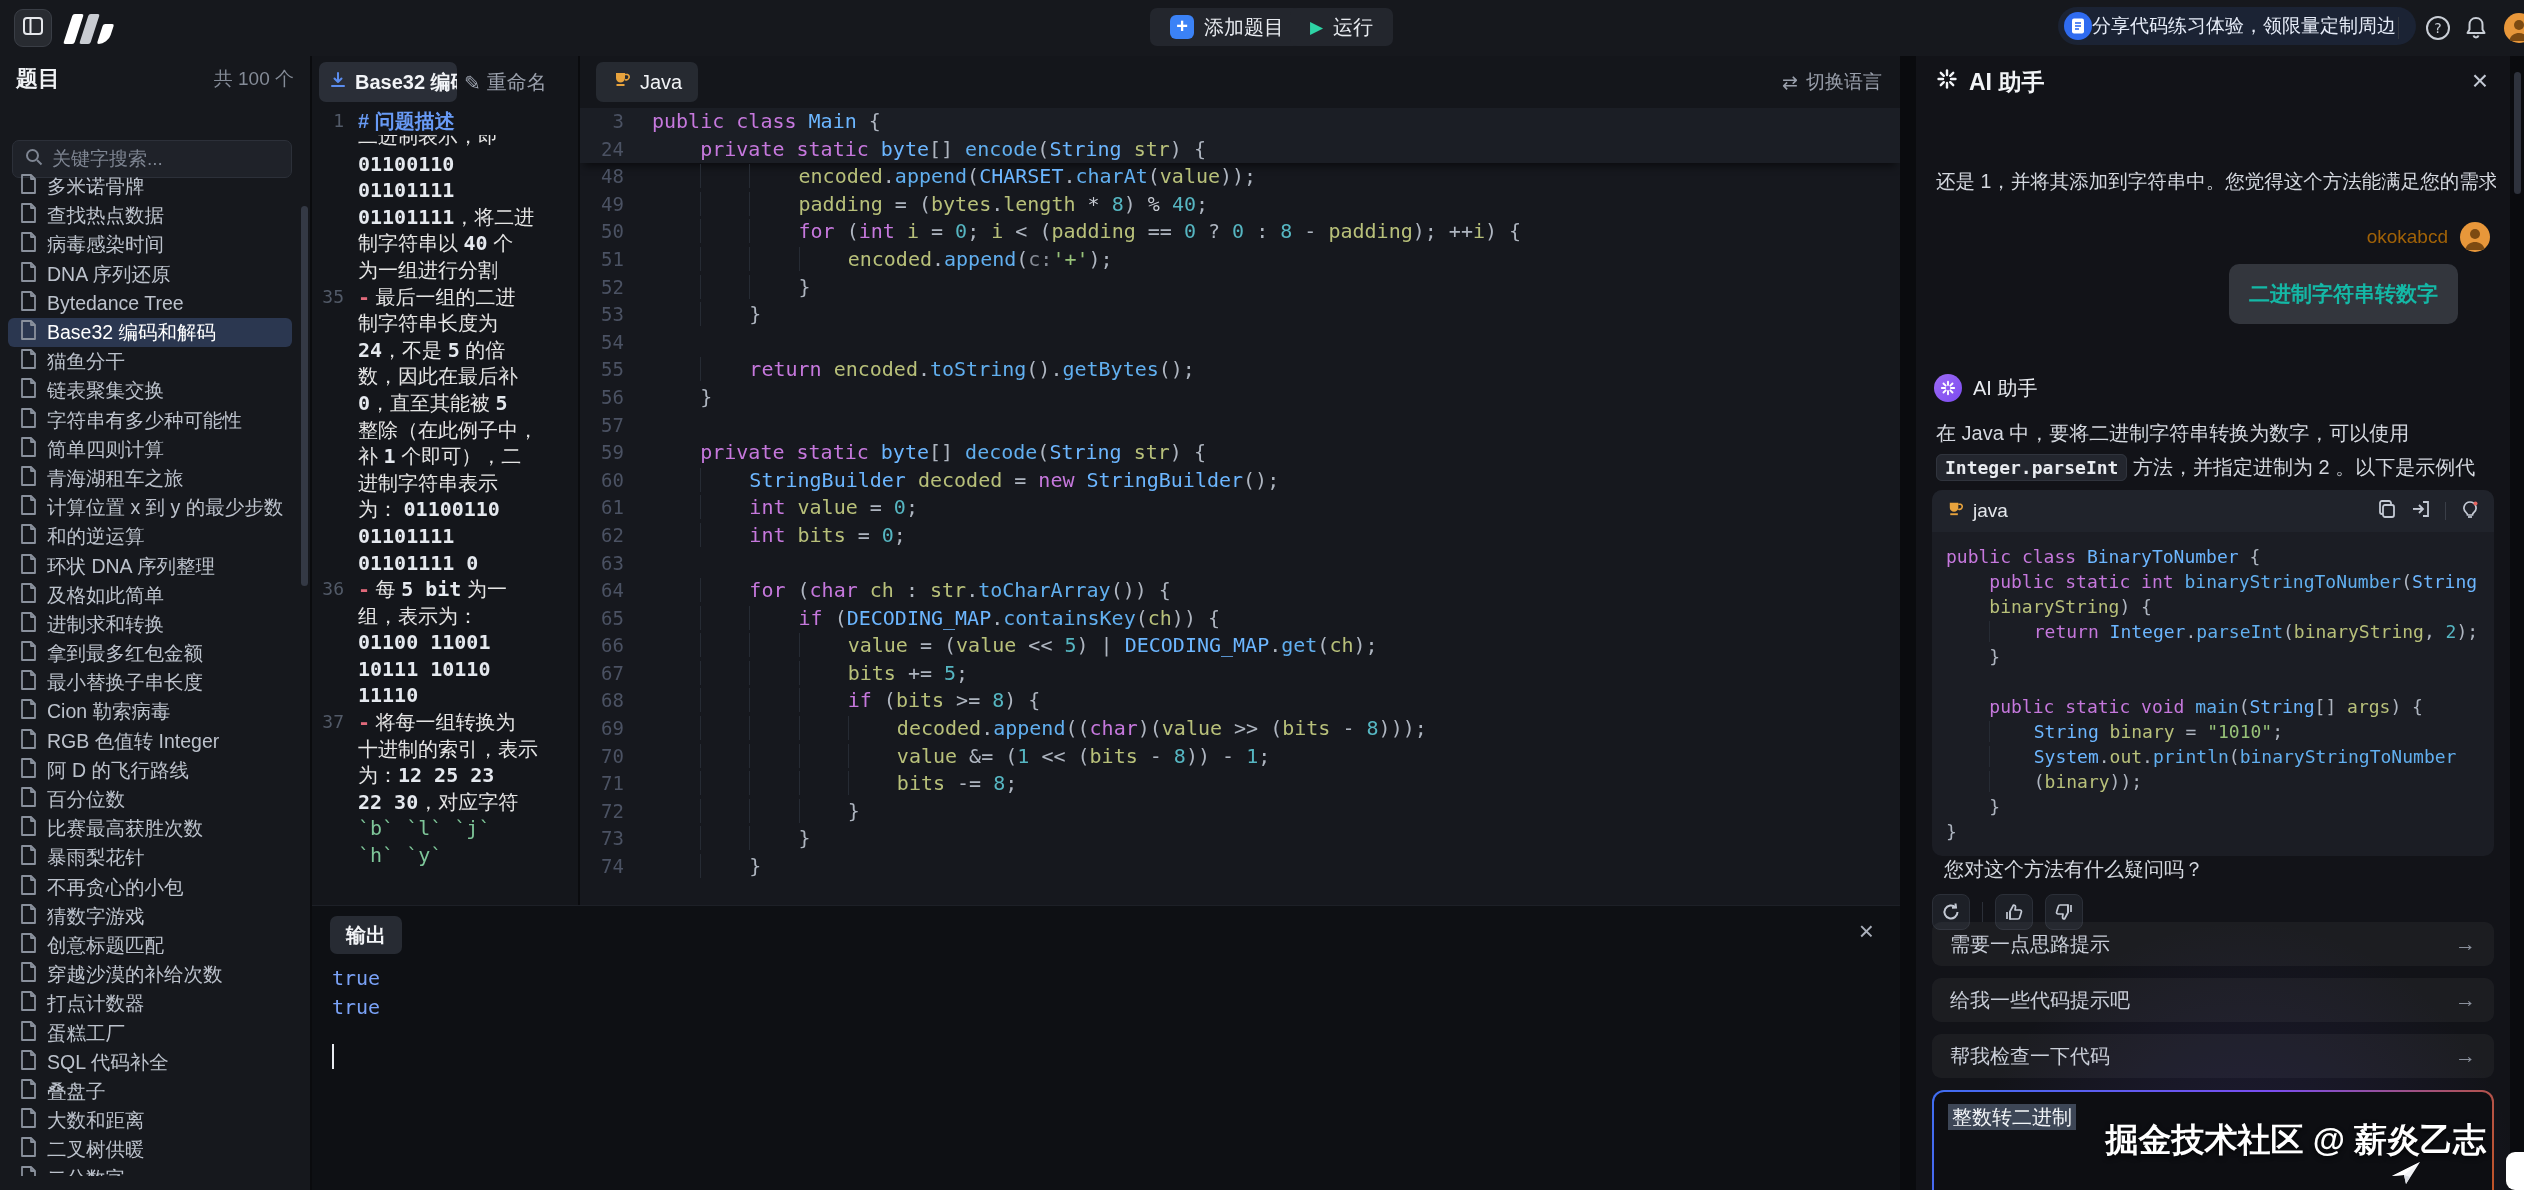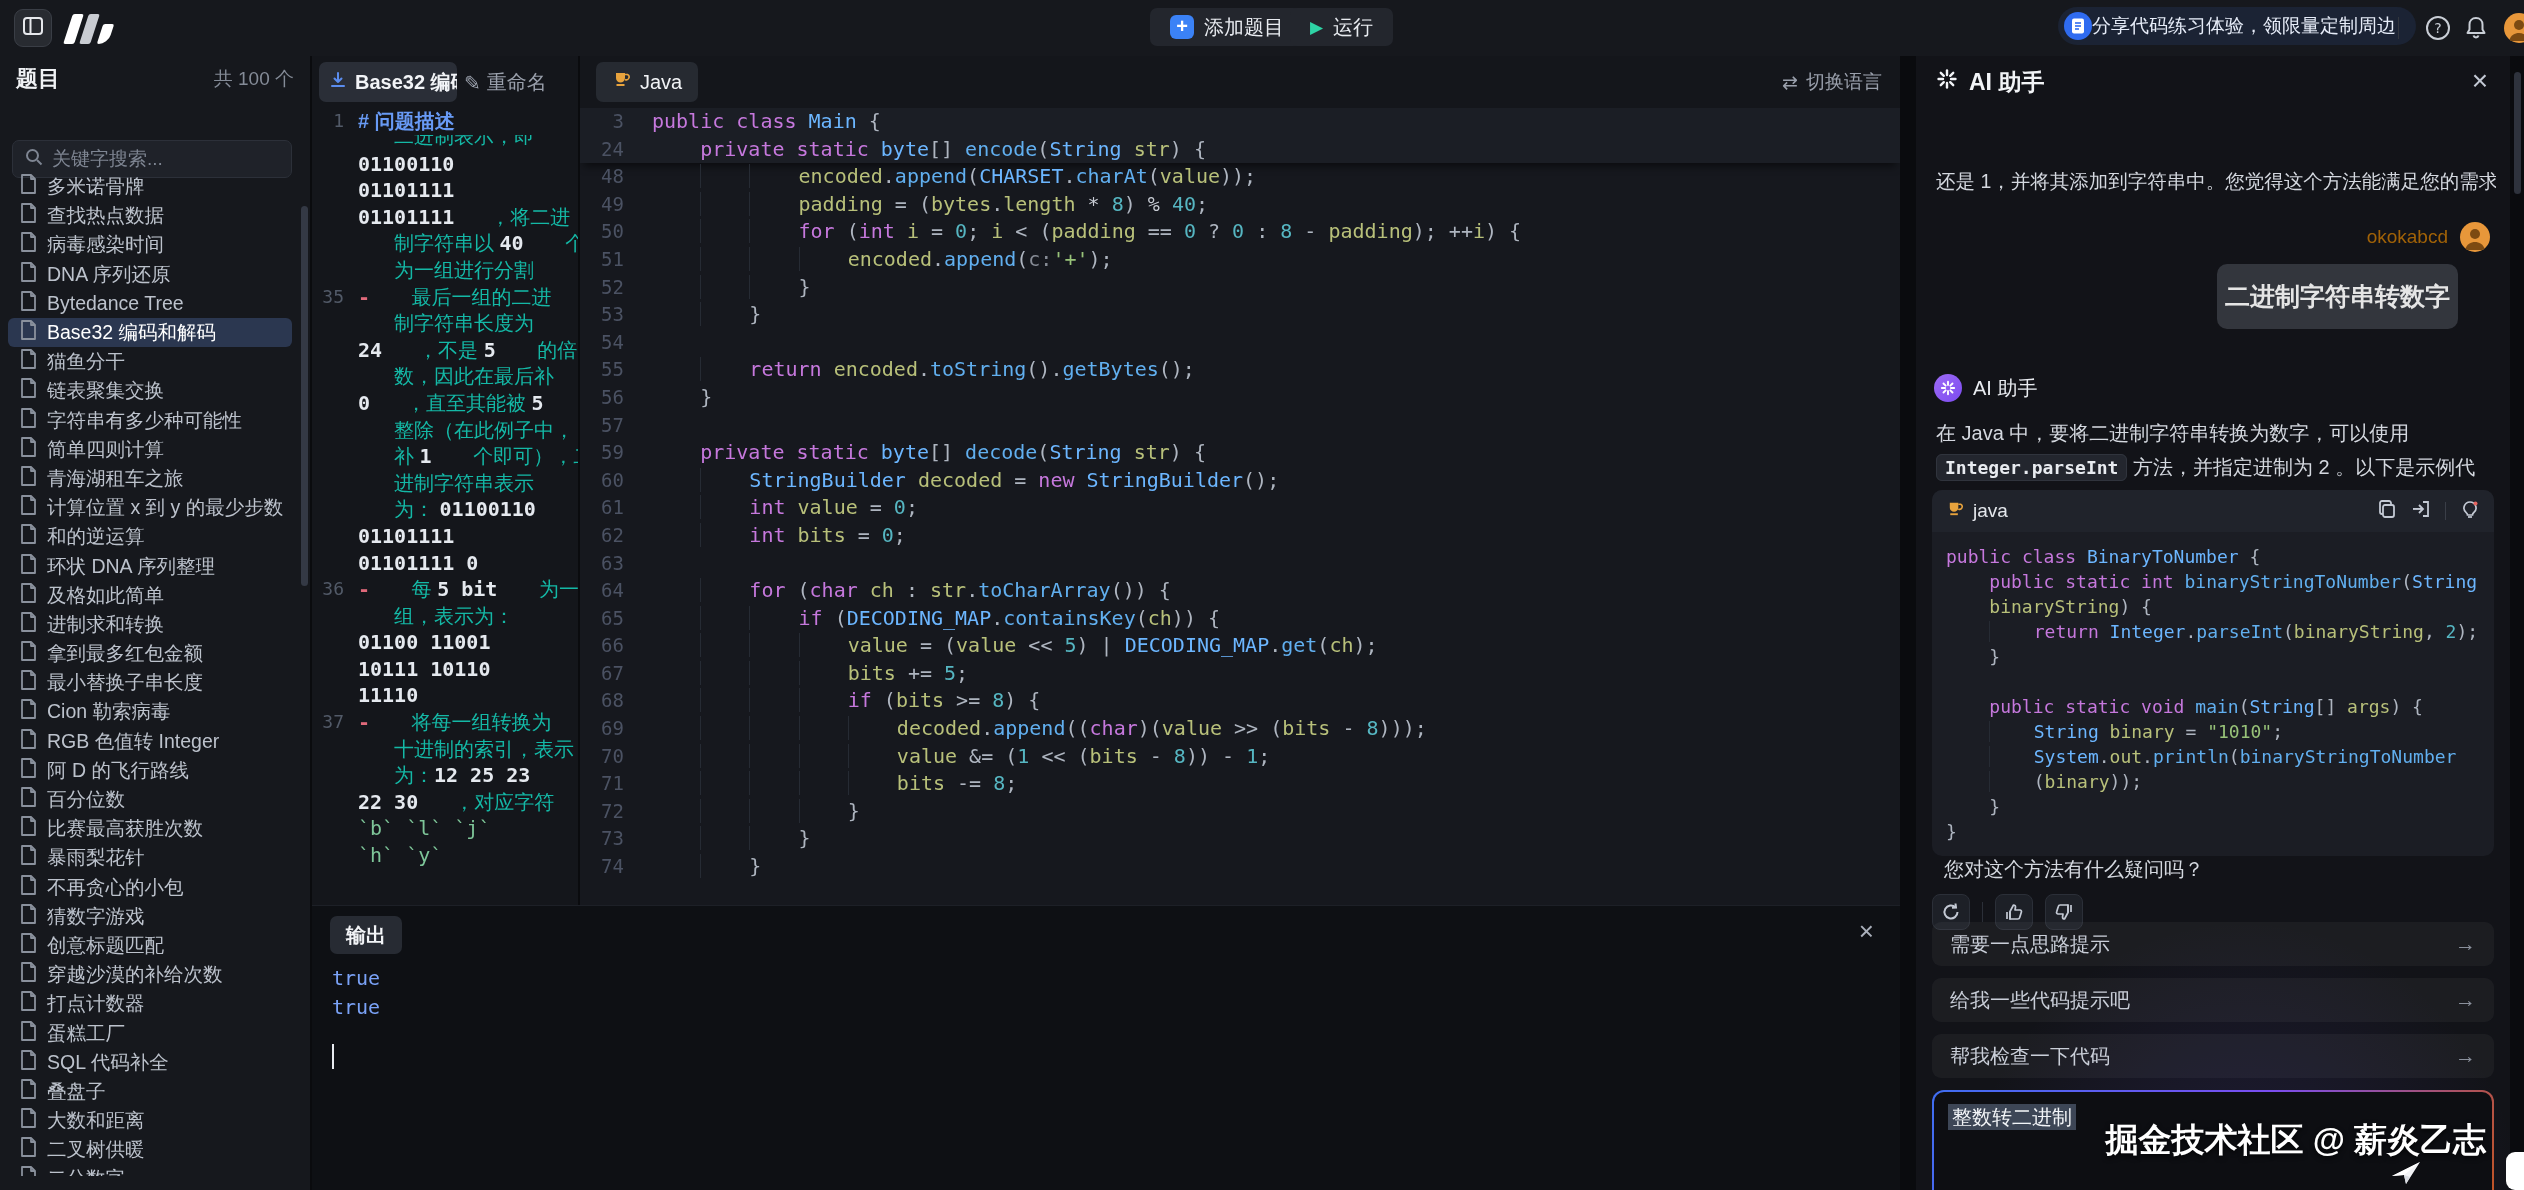--- a/index.html
+++ b/index.html
@@ -41,21 +41,21 @@
   #pr-head { position:absolute; left:0; top:0; width:266px; height:52px; }
   #pr-tab { position:absolute; left:7px; top:6px; width:138px; height:40px; background:#2a2e37; border-radius:7px; display:flex; align-items:center; gap:8px; padding:0 10px; overflow:hidden; white-space:nowrap; font-size:20px; font-weight:bold; color:#f2f4f7; cursor:pointer; }
   #pr-rename { position:absolute; left:152px; top:13px; display:flex; align-items:center; gap:6px; color:#9aa0ac; font-size:20px; cursor:pointer; }
   #pr-body { position:absolute; left:0; top:52px; width:266px; height:797px; overflow:hidden; }
   .p-row { display:flex; height:26.6px; line-height:26.6px; font-size:20px; }
   .p-gut { flex:0 0 46px; text-align:right; padding-right:14px; color:#525a68; font-family:"DejaVu Sans Mono",monospace; font-size:18px; }
   .p-txt { white-space:pre; }
   .p-row.clip { height:16px; overflow:hidden; }
   .p-row.clip .p-txt { margin-top:-12px; }
   .p-head { color:#689af5; font-weight:bold; }
-  .p-zh { color:#14b8a6;margin-left:36px; }
+  .p-zh { color:#e5e5e5; }
   .p-bin,.p-num { font-family:"DejaVu Sans Mono",monospace; color:#e5e9ef; font-weight:bold; }
   .p-dash { font-family:"DejaVu Sans Mono",monospace; color:#e0697a; font-weight:bold; }
   .p-chip { font-family:"DejaVu Sans Mono",monospace; color:#7ec699; }
 
   
   #editor { position:absolute; left:580px; top:56px; width:1320px; height:849px; background:#16181e; }
   #ed-head { position:absolute; left:0; top:0; width:1320px; height:52px; background:#14161b; }
   #ed-tab { position:absolute; left:16px; top:6px; height:40px; background:#262a31; border-radius:7px; display:flex; align-items:center; gap:9px; padding:0 16px; color:#f2f4f7; font-size:20px; cursor:pointer; }
   #ed-lang { position:absolute; right:18px; top:13px; display:flex; align-items:center; gap:8px; color:#9aa0ac; font-size:19px; cursor:pointer; }
   #ed-body { position:absolute; left:0; top:52px; width:1320px; height:797px; overflow:hidden; }
@@ -83,21 +83,21 @@
   #ai-head { position:absolute; left:0; top:0; width:594px; height:52px; background:#121318; z-index:3; display:flex; align-items:center; }
   #ai-title { margin-left:20px; display:flex; align-items:center; gap:11px; font-size:23px; font-weight:bold; color:#f2f4f7; }
   .ai-hico { position:absolute; top:13px; width:26px; height:26px; color:#c3c9d4; cursor:pointer; }
   #ai-close { position:absolute; right:22px; top:9px; color:#c3c9d4; font-size:28px; cursor:pointer; z-index:4; }
   .clipline { position:absolute; left:20px; top:36px; width:554px; height:17px; overflow:hidden; z-index:2; }
   .clipline div { margin-top:-13px; font-size:20px; color:#d4d8df; white-space:nowrap; }
   #ai-prevtail { position:absolute; left:20px; top:112px; width:560px; font-size:19.5px; color:#d4d8df; white-space:nowrap; overflow:hidden; }
   #ai-user-row { position:absolute; right:20px; top:166px; display:flex; align-items:center; gap:12px; }
   #ai-user-name { font-size:19px; color:#a16207; }
   #ai-user-avatar { width:30px; height:30px; border-radius:50%; background:#e8973a; overflow:hidden; }
-  #ai-user-bubble { position:absolute; right:52px; top:208px; background:#33363d; border-radius:10px; padding:16px 8px; font-size:25px; font-weight:bold; color:#e5e5e5; }
+  #ai-user-bubble { position:absolute; right:52px; top:208px; background:#33363d; border-radius:10px; padding:16px 20px; font-size:21px; font-weight:bold; color:#14b8a6; }
   #ai-bot-row { position:absolute; left:18px; top:318px; display:flex; align-items:center; gap:11px; }
   #ai-bot-avatar { width:28px; height:28px; border-radius:50%; background:linear-gradient(135deg,#9d6bf5,#7c4bf0); display:flex; align-items:center; justify-content:center; }
   #ai-bot-name { font-size:20px; color:#e8ebf0; }
   #ai-para { position:absolute; left:20px; top:360px; width:556px; font-size:20px; line-height:34px; color:#d4d8df; }
   .inline-code { font-family:"DejaVu Sans Mono",monospace; background:#23262e; border:1px solid #30343d; border-radius:6px; padding:2px 8px; font-size:18px; color:#e8ebf0; font-weight:bold; }
   #ai-codecard { position:absolute; left:16px; top:434px; width:562px; background:#1b1d24; border-radius:10px; overflow:hidden; }
   #ai-cc-head { height:42px; background:#20232b; display:flex; align-items:center; padding:0 14px; gap:9px; color:#e4e7ec; font-size:19px; }
   #ai-cc-icons { margin-left:auto; display:flex; align-items:center; gap:14px; color:#c3c9d4; }
   #ai-cc-icons .vdiv { width:1px; height:18px; background:#3a3e48; }
   #ai-cc-body { padding:12px 14px; }

